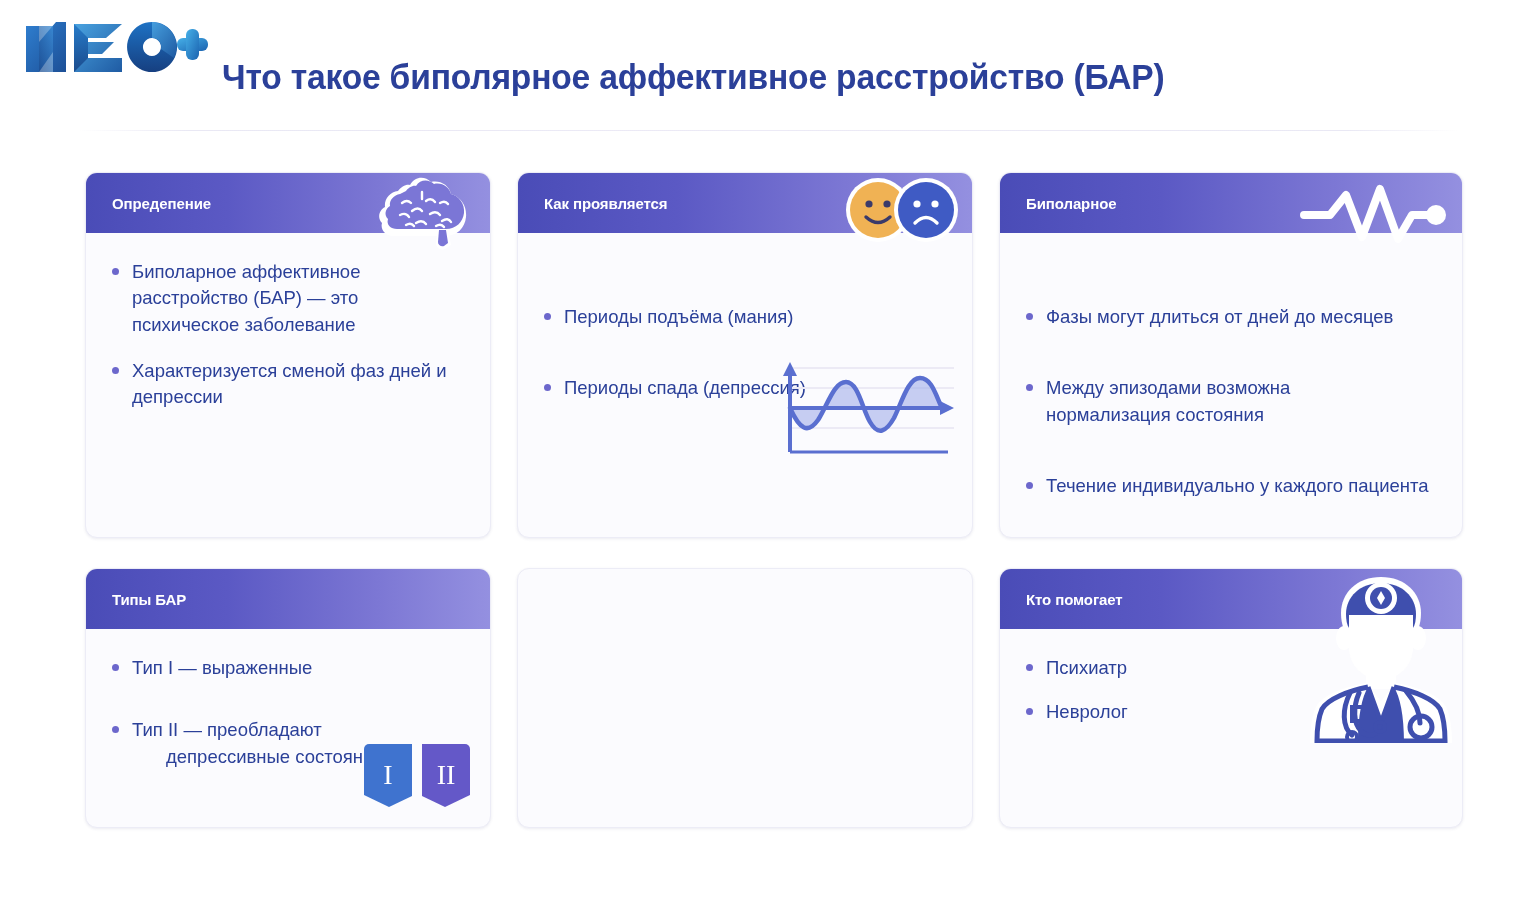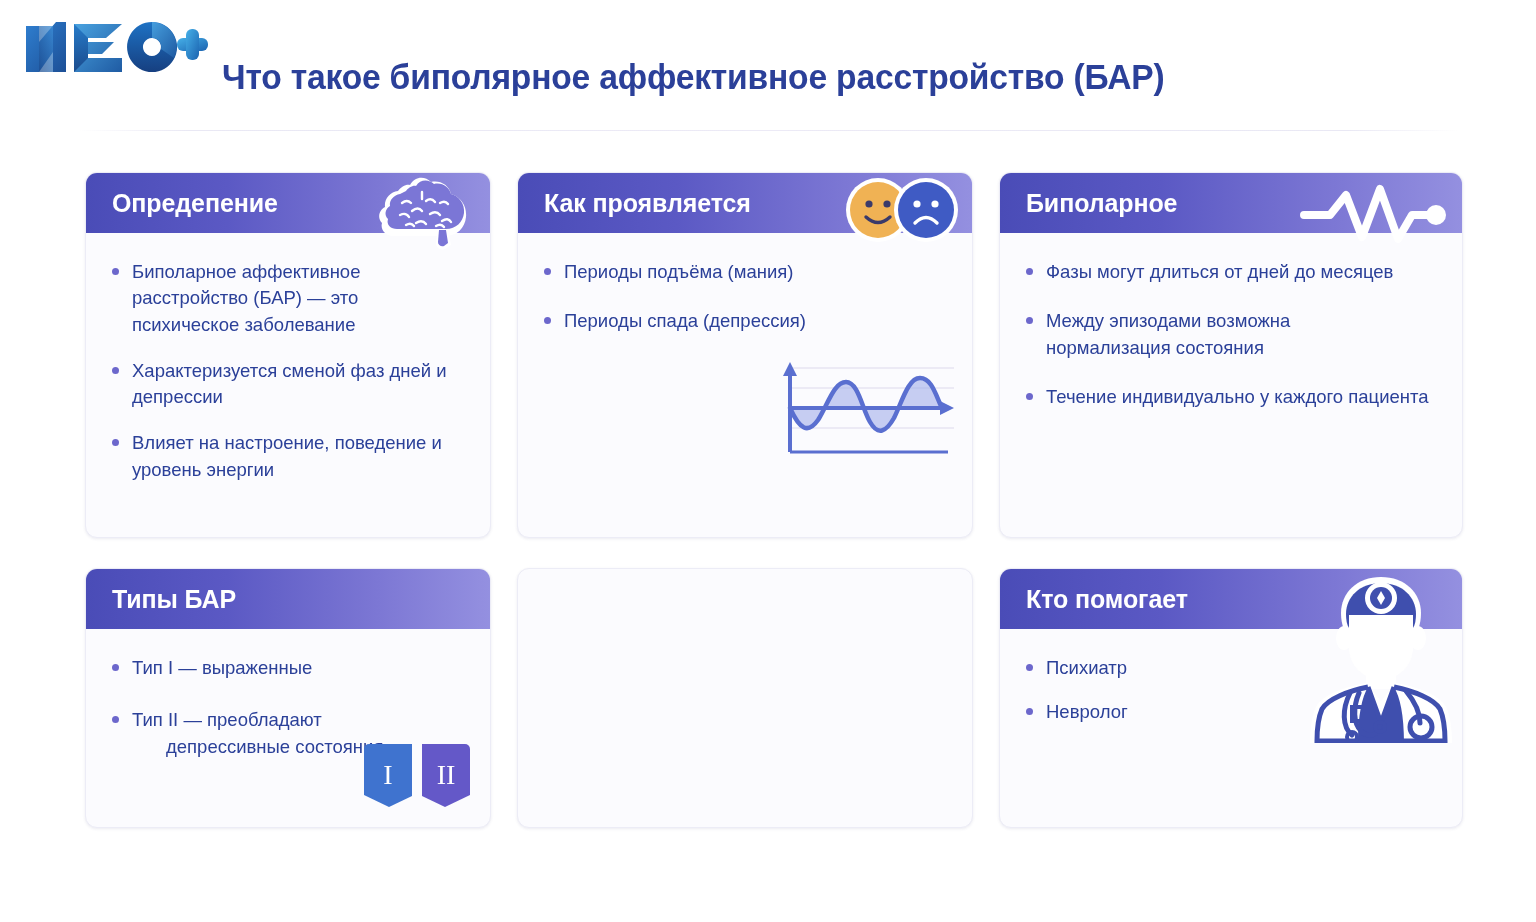--- a/index.html
+++ b/index.html
@@ -83,21 +83,21 @@
     border-radius: 11px 11px 0 0;
     background: linear-gradient(to right, #4a4cb7 0%, #5b59c4 35%, #7c77d4 72%, #9490e0 100%);
     display: flex;
     align-items: center;
     padding-left: 26px;
     overflow: visible;
   }
 
   .card-title {
     color: #ffffff;
-    font-size: 25px;
+    font-size: 15px;
     font-weight: bold;
     letter-spacing: -0.1px;
   }
 
   .card-body {
     padding: 26px 22px 16px 24px;
   }
 
   ul.bullets {
     list-style: none;
@@ -122,21 +122,21 @@
     width: 7px;
     height: 7px;
     border-radius: 50%;
     background: #6c67cc;
   }
 
   .b { font-weight: normal; text-align: right; }
   .indent { display: block; padding-left: 34px; }
 
   
-  .card-body.compact ul.bullets li { margin-bottom: 23px; }
+  .card-body.compact ul.bullets li { margin-bottom: 23px; margin-top: 45px; }
   .card-body.tight ul.bullets li { margin-bottom: 14px; }
 
   
   .hdr-icon {
     position: absolute;
     pointer-events: none;
   }
 
   .icon-brain   { right: 8px;  top: -2px;  width: 104px; height: 84px; }
   .icon-faces   { right: 8px;  top: 4px;   width: 124px; height: 66px; }
@@ -221,21 +221,20 @@
           </g>
           <path d="M60 58 l-2 14 c0 5 5 8 9 6 l6-4 -3-16z" fill="#ffffff"></path>
           <path d="M61 59 l-1 12 c0 3 3 5 6 4 l4-3 -2-13z" fill="#7b76d6"></path>
         </svg>
       </span>
     </div>
     <div class="card-body">
       <ul class="bullets">
         <li><span class="b">Биполарное аффективное расстройство</span><span> (БАР) — это психическое заболевание</span></li>
         <li><span>Характеризуется сменой фаз </span><span class="b">дней</span><span> и </span><span class="b">депрессии</span></li>
-        <li><span>Влияет на </span><span class="b">настроение,</span><span> поведение и уровень энергии</span></li>
       </ul>
     </div>
   </div>
 
   <div class="card">
     <div class="card-header">
       <span class="card-title">Как проявляется</span>
       <span class="hdr-icon icon-faces">
         <svg viewBox="0 0 124 66" width="124" height="66" aria-hidden="true">
           <circle cx="38" cy="33" r="32" fill="#ffffff"></circle>
@@ -293,21 +292,21 @@
       </ul>
     </div>
   </div>
 
   <div class="card">
     <div class="card-header">
       <span class="card-title">Типы БАР</span>
     </div>
     <div class="card-body">
       <ul class="bullets">
-        <li style="margin-bottom:26px">
+        <li style="margin-bottom:36px">
           <span class="b">Тип I — выраженные</span>
         </li>
         <li>
           <span class="b">Тип II — преобладают</span>
           <span class="indent">депрессивные состояния</span>
         </li>
       </ul>
     </div>
     <span class="inline-icon icon-types">
       <svg viewBox="0 0 110 66" width="110" height="66" aria-hidden="true">

